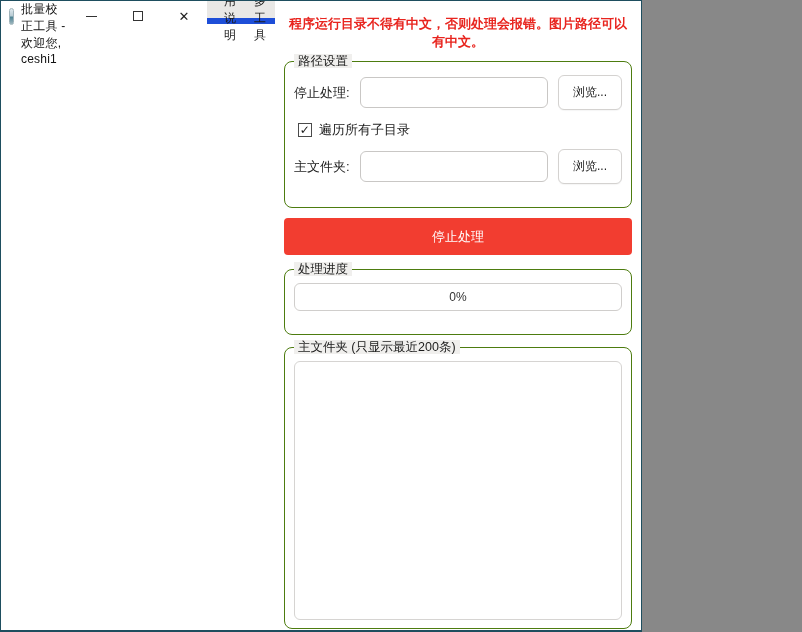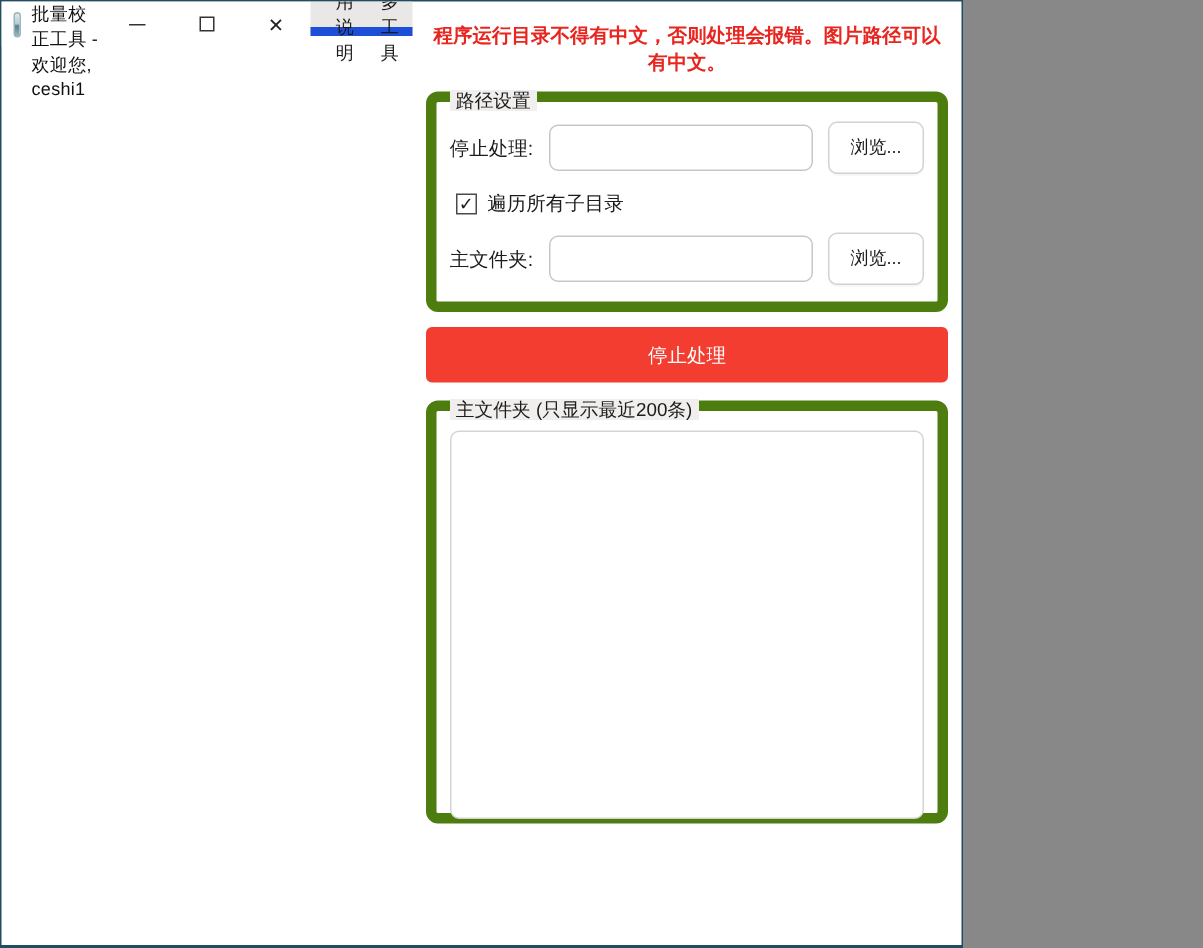--- a/index.html
+++ b/index.html
@@ -42,22 +42,22 @@
     border-bottom:6px solid #1d4ed8; padding-left:8px;
   }
   .menu-item { padding:3px 9px; }
   
   .content { flex:1; padding:0 9px; }
   .warning {
     text-align:center; color:#e8251f; font-weight:bold;
     font-size:13px; padding:14px 0 10px;
   }
   .groupbox {
-    position:relative; border:7px solid #4d7c0f; border-radius:8px;
-    padding:13px 9px 11px;
+    position:relative; border:1px solid #4d7c0f; border-radius:8px;
+    padding:13px 9px 23px;
   }
   .group-title {
     position:absolute; top:-8px; left:9px; background:#f0efed;
     padding:0 4px; font-size:12.5px; color:#1c1c1c; line-height:14px;
   }
   .row { display:flex; align-items:center; }
   .field-label { font-size:13px; color:#1c1c1c; width:66px; flex:0 0 66px; }
   .text-input {
     flex:1; height:31px; background:#fff; border:1px solid #c9c7c5;
     border-radius:6px; font:12px "Liberation Sans","DejaVu Sans",sans-serif;
@@ -153,20 +153,27 @@
         <span class="field-label">主文件夹:</span>
         <input class="text-input" type="text" value="" style="">
         <button class="browse-btn">浏览...</button>
       </div>
     </div>
 
     <div class="actions">
       <button class="action-btn" style="background:#f23d30">停止处理</button>
     </div>
 
+    <div class="groupbox progress-group">
+      <span class="group-title">处理进度</span>
+      <div class="progress-bar">
+        <div class="progress-fill" style="width: 0%;"></div>
+        <div class="progress-text">0%</div>
+      </div>
+    </div>
 
     <div class="groupbox log-group">
       <span class="group-title">主文件夹 (只显示最近200条)</span>
       <textarea class="log-area" style=""></textarea>
     </div>
 
   </div>
 </div>
 
 </body></html>

